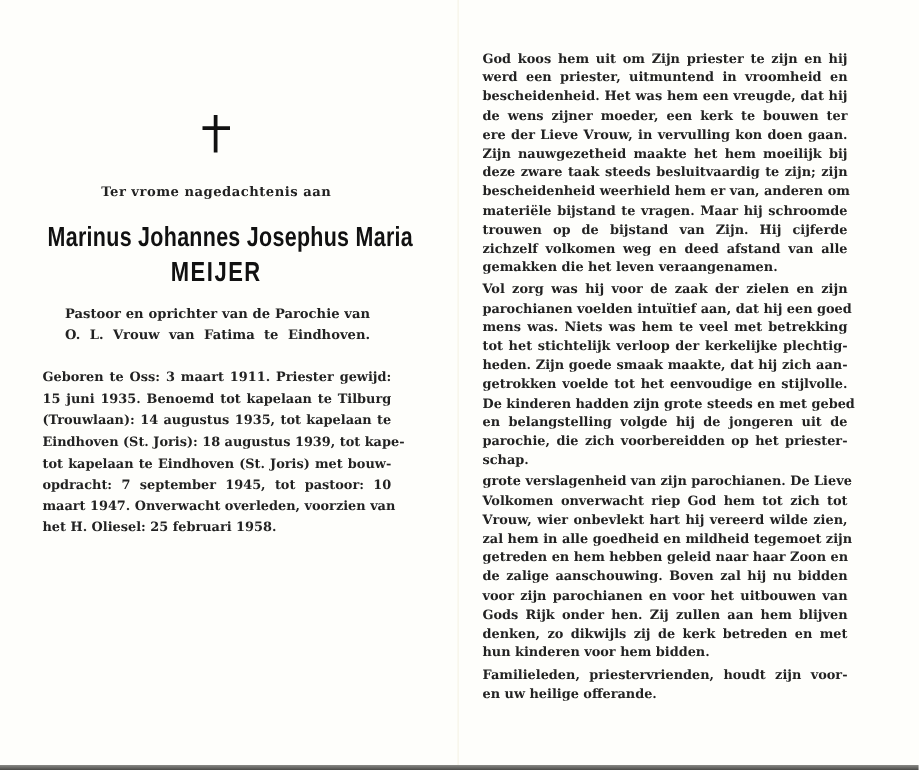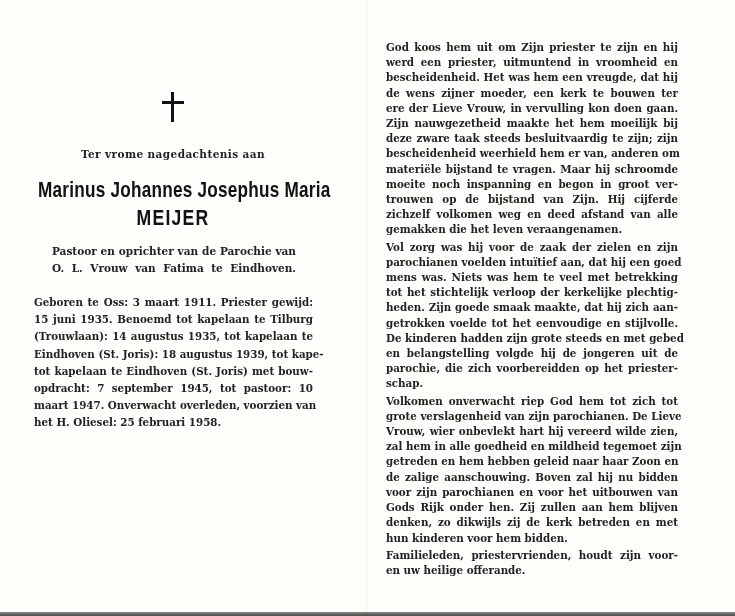--- a/index.html
+++ b/index.html
@@ -98,40 +98,39 @@
     <p>
       <span class="line">God koos hem uit om Zijn priester te zijn en hij</span>
       <span class="line">werd een priester, uitmuntend in vroomheid en</span>
       <span class="line">bescheidenheid. Het was hem een vreugde, dat hij</span>
       <span class="line">de wens zijner moeder, een kerk te bouwen ter</span>
       <span class="line">ere der Lieve Vrouw, in vervulling kon doen gaan.</span>
       <span class="line">Zijn nauwgezetheid maakte het hem moeilijk bij</span>
       <span class="line">deze zware taak steeds besluitvaardig te zijn; zijn</span>
       <span class="line">bescheidenheid weerhield hem er van, anderen om</span>
       <span class="line">materiële bijstand te vragen. Maar hij schroomde</span>
-      <span class="line">moeite noch inspanning en begon in groot ver-</span>
       <span class="line">trouwen op de bijstand van Zijn. Hij cijferde</span>
       <span class="line">zichzelf volkomen weg en deed afstand van alle</span>
       <span class="line last">gemakken die het leven veraangenamen.</span>
     </p>
     <p>
       <span class="line">Vol zorg was hij voor de zaak der zielen en zijn</span>
       <span class="line">parochianen voelden intuïtief aan, dat hij een goed</span>
       <span class="line">mens was. Niets was hem te veel met betrekking</span>
       <span class="line">tot het stichtelijk verloop der kerkelijke plechtig-</span>
       <span class="line">heden. Zijn goede smaak maakte, dat hij zich aan-</span>
       <span class="line">getrokken voelde tot het eenvoudige en stijlvolle.</span>
       <span class="line">De kinderen hadden zijn grote steeds en met gebed</span>
       <span class="line">en belangstelling volgde hij de jongeren uit de</span>
       <span class="line">parochie, die zich voorbereidden op het priester-</span>
       <span class="line last">schap.</span>
     </p>
     <p>
+      <span class="line">grote verslagenheid van zijn parochianen. De Lieve</span>
       <span class="line">Volkomen onverwacht riep God hem tot zich tot</span>
-      <span class="line">grote verslagenheid van zijn parochianen. De Lieve</span>
       <span class="line">Vrouw, wier onbevlekt hart hij vereerd wilde zien,</span>
       <span class="line">zal hem in alle goedheid en mildheid tegemoet zijn</span>
       <span class="line">getreden en hem hebben geleid naar haar Zoon en</span>
       <span class="line">de zalige aanschouwing. Boven zal hij nu bidden</span>
       <span class="line">voor zijn parochianen en voor het uitbouwen van</span>
       <span class="line">Gods Rijk onder hen. Zij zullen aan hem blijven</span>
       <span class="line">denken, zo dikwijls zij de kerk betreden en met</span>
       <span class="line last">hun kinderen voor hem bidden.</span>
     </p>
     <p>

